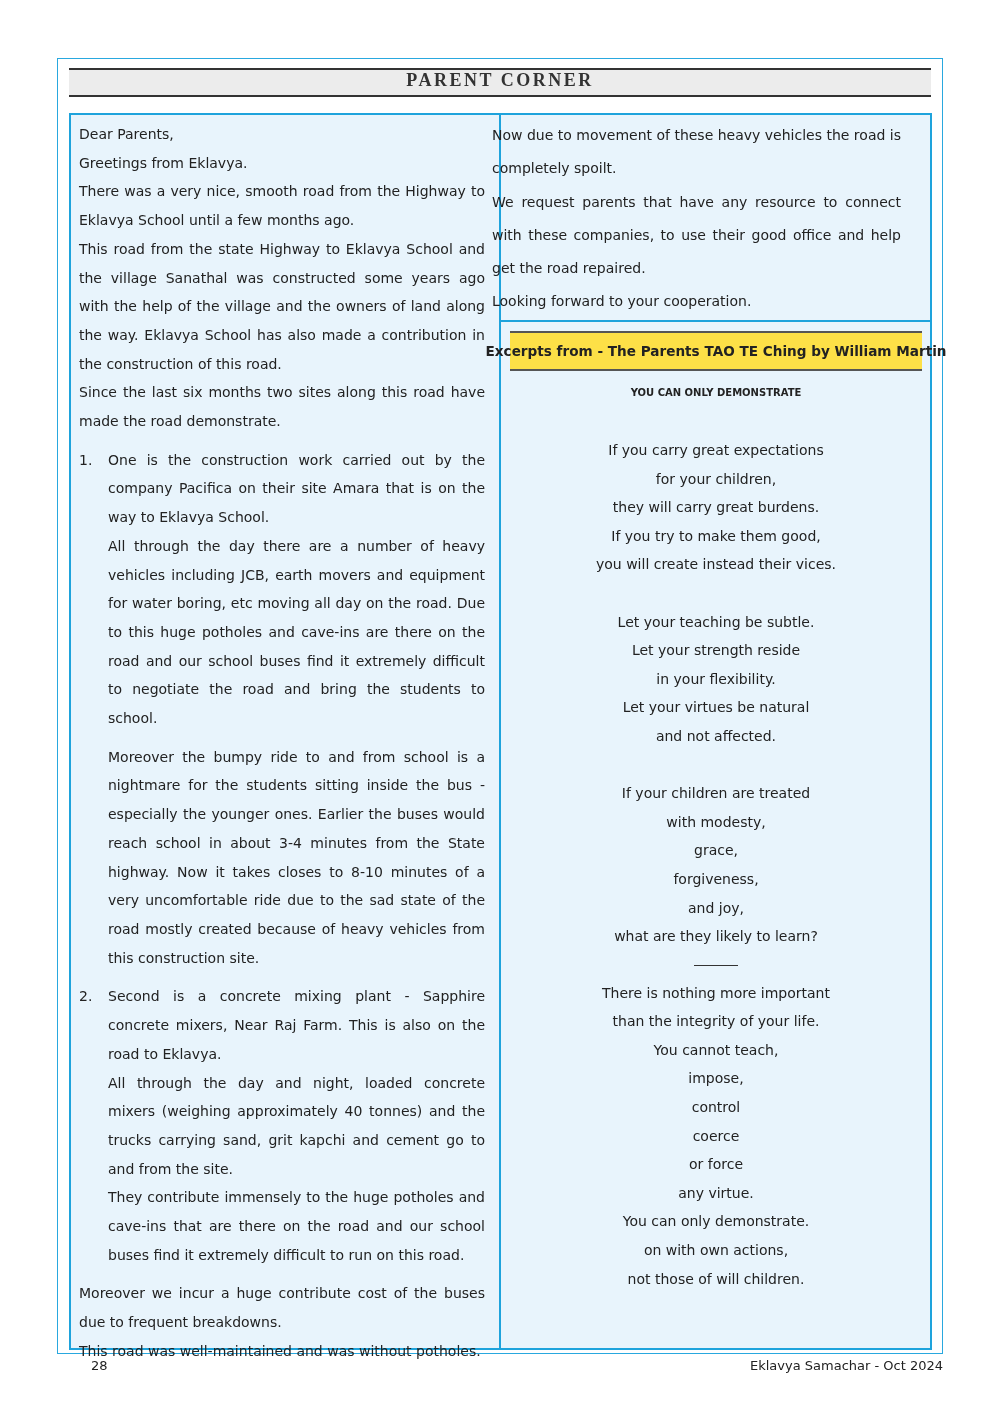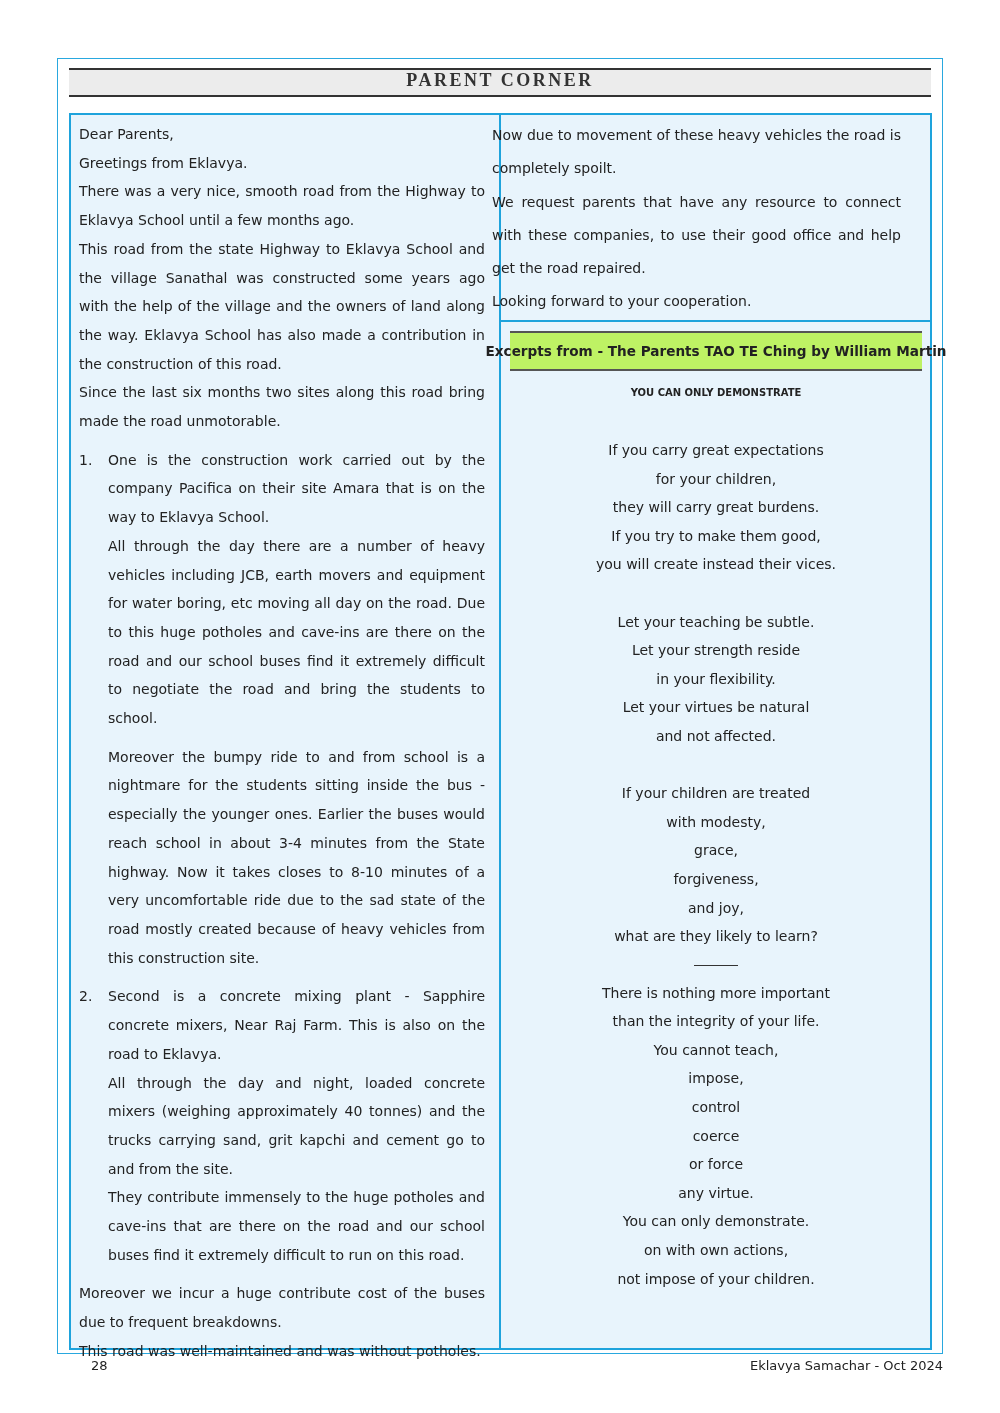--- a/index.html
+++ b/index.html
@@ -24,21 +24,21 @@
   .li { display: flex; }
   .li-num { width: 29px; flex: none; }
   .li-body { flex: 1; }
   .li-body p { margin: 0; text-align: justify; }
 
   .right-top { position: absolute; left: 492px; top: 119px; width: 409px;
                font-size: 14px; line-height: 33.3px; }
   .right-top p { margin: 0; text-align: justify; }
 
   .excerpt-header { position: absolute; left: 510px; top: 331px; width: 412px; height: 40px;
-                    background: #bef264; border-top: 2px solid #555; border-bottom: 2px solid #555;
+                    background: #fde047; border-top: 2px solid #555; border-bottom: 2px solid #555;
                     box-sizing: border-box; display: flex; align-items: center; justify-content: center;
                     font-size: 13.6px; font-weight: bold; color: #222; white-space: nowrap; }
   .poem-title { position: absolute; left: 510px; top: 381px; width: 412px; text-align: center;
                 font-size: 10px; font-weight: bold; line-height: 24px; }
   .poem { position: absolute; left: 510px; top: 436px; width: 412px; text-align: center;
           font-size: 14px; line-height: 28.6px; }
   .poem .line { display: block; }
   .poem .blank { display: block; height: 28.6px; }
   .poem .rule { display: block; width: 44px; height: 1px; background: #333; margin: 14px auto 13px auto; }
 
@@ -56,21 +56,21 @@
 
 <div class="content-box"></div>
 <div class="col-divider"></div>
 <div class="right-divider"></div>
 
 <div class="left-col">
   <p>Dear Parents,</p>
   <p>Greetings from Eklavya.</p>
   <p>There was a very nice, smooth road from the Highway to Eklavya School until a few months ago.</p>
   <p>This road from the state Highway to Eklavya School and the village Sanathal was constructed some years ago with the help of the village and the owners of land along the way. Eklavya School has also made a contribution in the construction of this road.</p>
-  <p>Since the last six months two sites along this road bring made the road unmotorable.</p>
+  <p>Since the last six months two sites along this road have made the road demonstrate.</p>
   <div class="gap"></div>
   <div class="li">
     <span class="li-num">1.</span>
     <div class="li-body">
       <p>One is the construction work carried out by the company Pacifica on their site Amara that is on the way to Eklavya School.</p>
       <p>All through the day there are a number of heavy vehicles including JCB, earth movers and equipment for water boring, etc moving all day on the road. Due to this huge potholes and cave-ins are there on the road and our school buses find it extremely difficult to negotiate the road and bring the students to school.</p>
       <div class="gap"></div>
       <p>Moreover the bumpy ride to and from school is a nightmare for the students sitting inside the bus - especially the younger ones. Earlier the buses would reach school in about 3-4 minutes from the State highway. Now it takes closes to 8-10 minutes of a very uncomfortable ride due to the sad state of the road mostly created because of heavy vehicles from this construction site.</p>
     </div>
   </div>
@@ -120,17 +120,17 @@
     <span class="line">There is nothing more important</span>
     <span class="line">than the integrity of your life.</span>
     <span class="line">You cannot teach,</span>
     <span class="line">impose,</span>
     <span class="line">control</span>
     <span class="line">coerce</span>
     <span class="line">or force</span>
     <span class="line">any virtue.</span>
     <span class="line">You can only demonstrate.</span>
     <span class="line">on with own actions,</span>
-    <span class="line">not impose of your children.</span>
+    <span class="line">not those of will children.</span>
   </div>
 
 <div class="page-number">28</div>
 <div class="issue-label">Eklavya Samachar - Oct 2024</div>
 
 </body></html>

